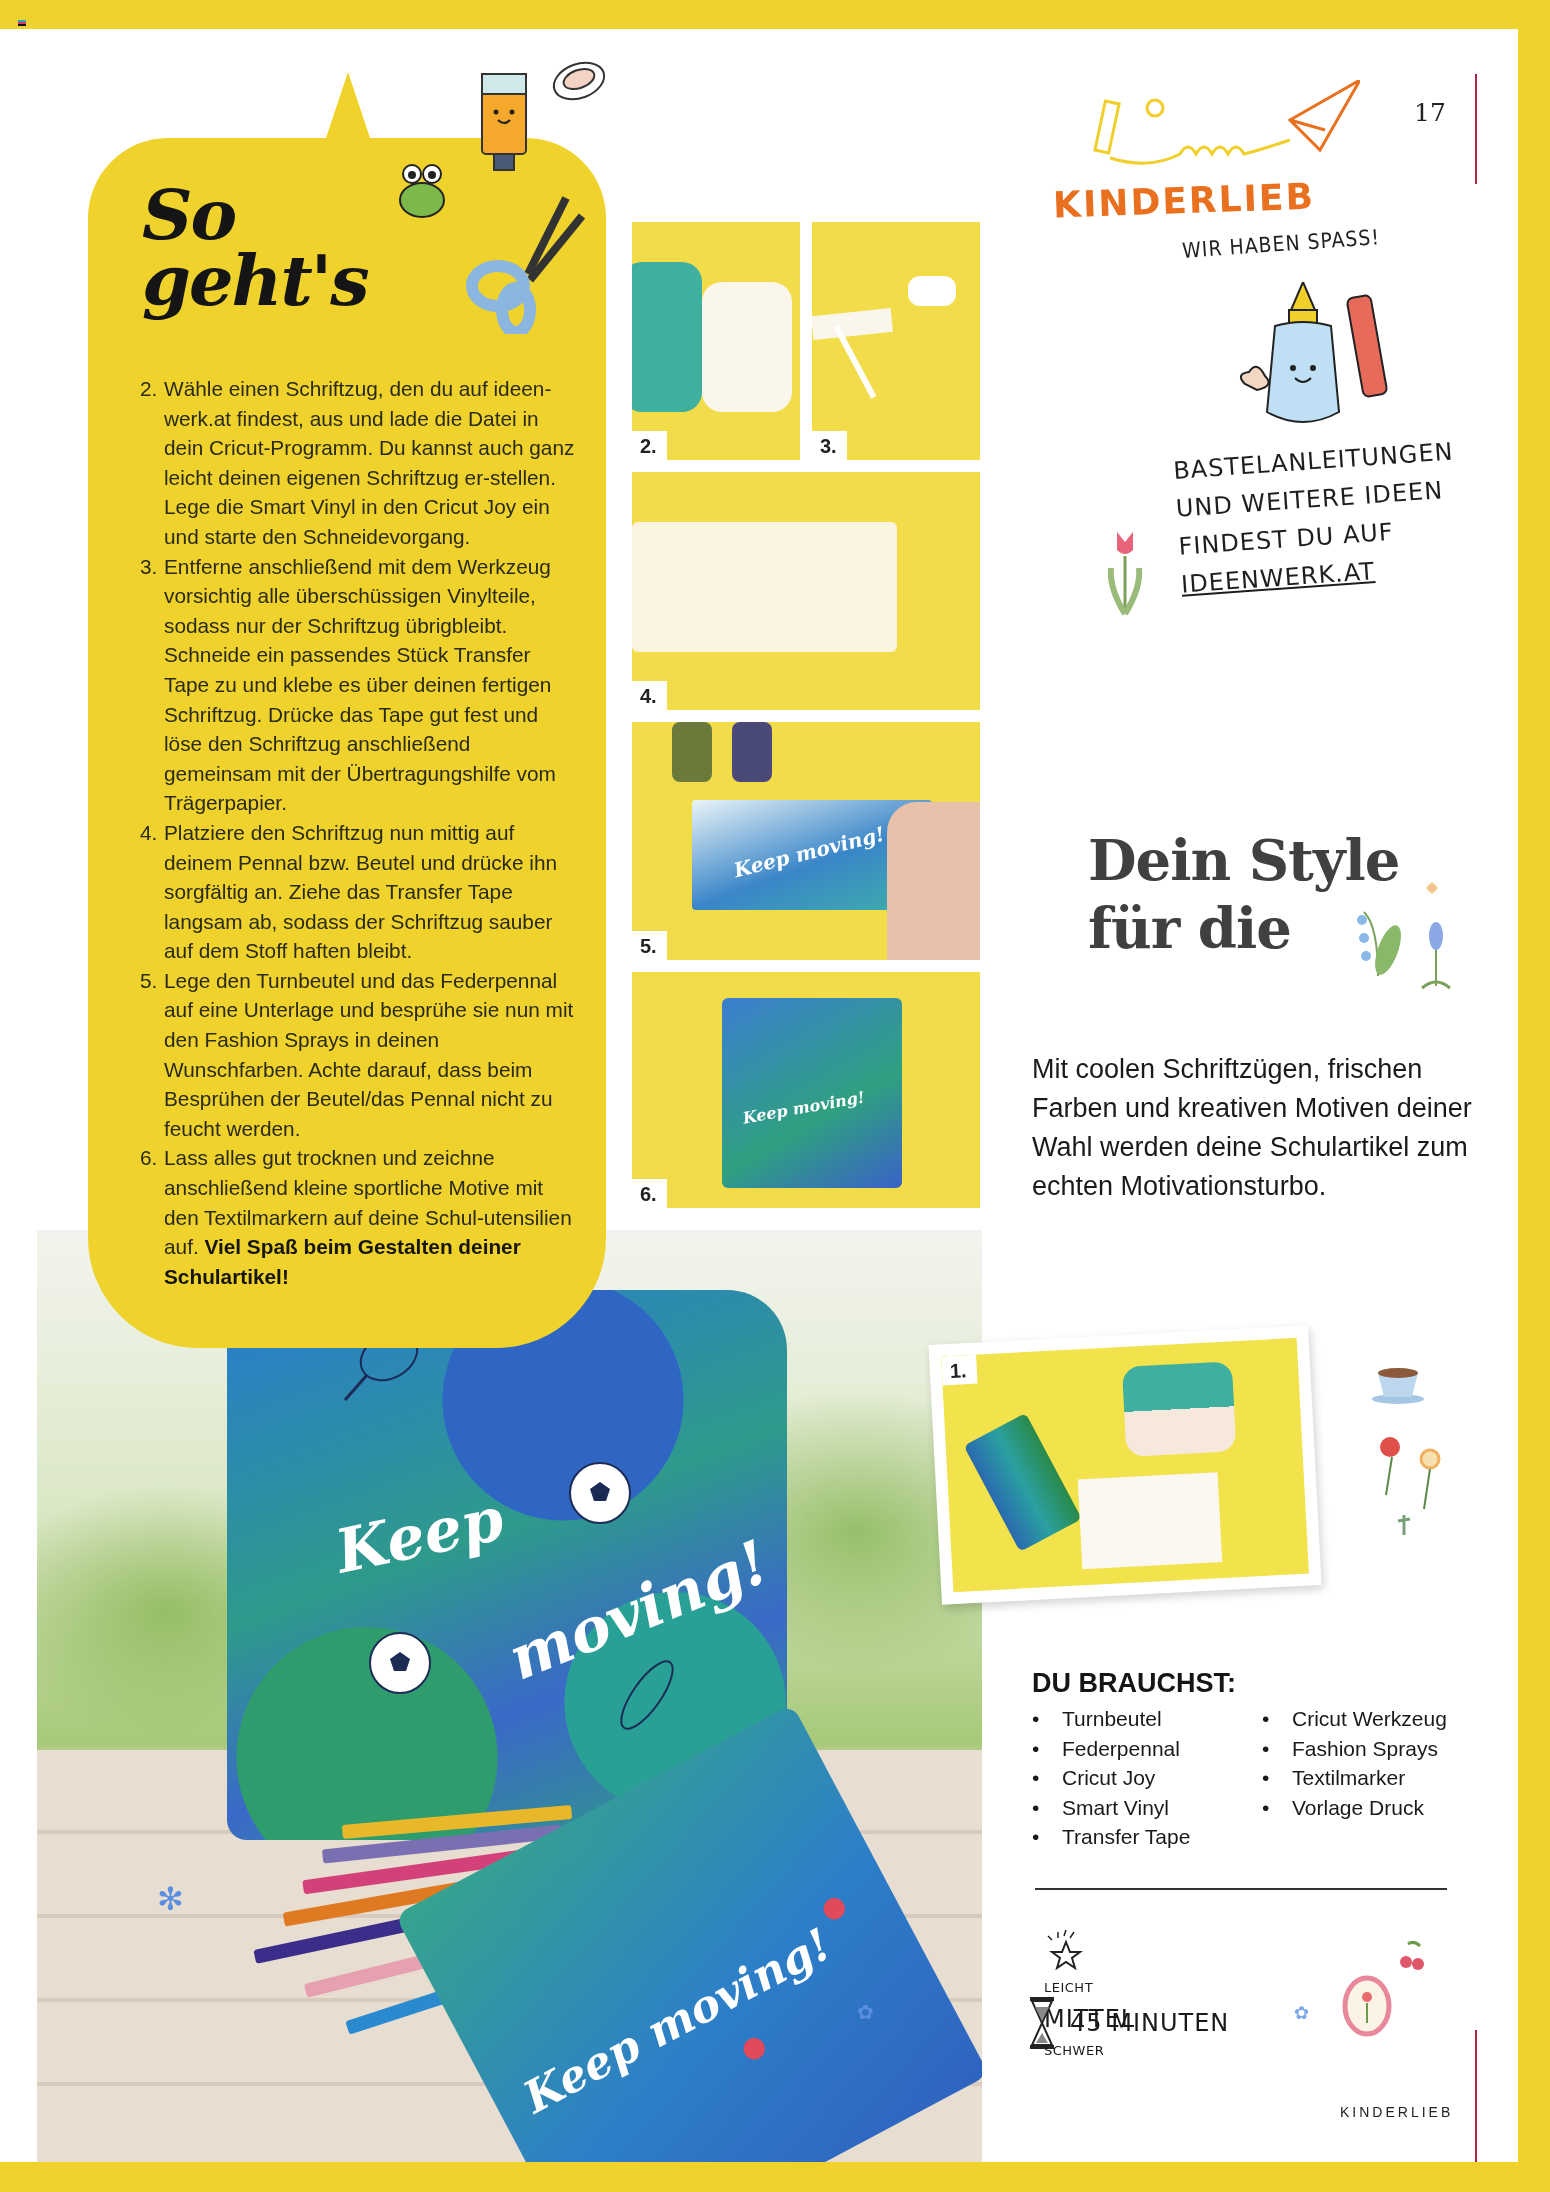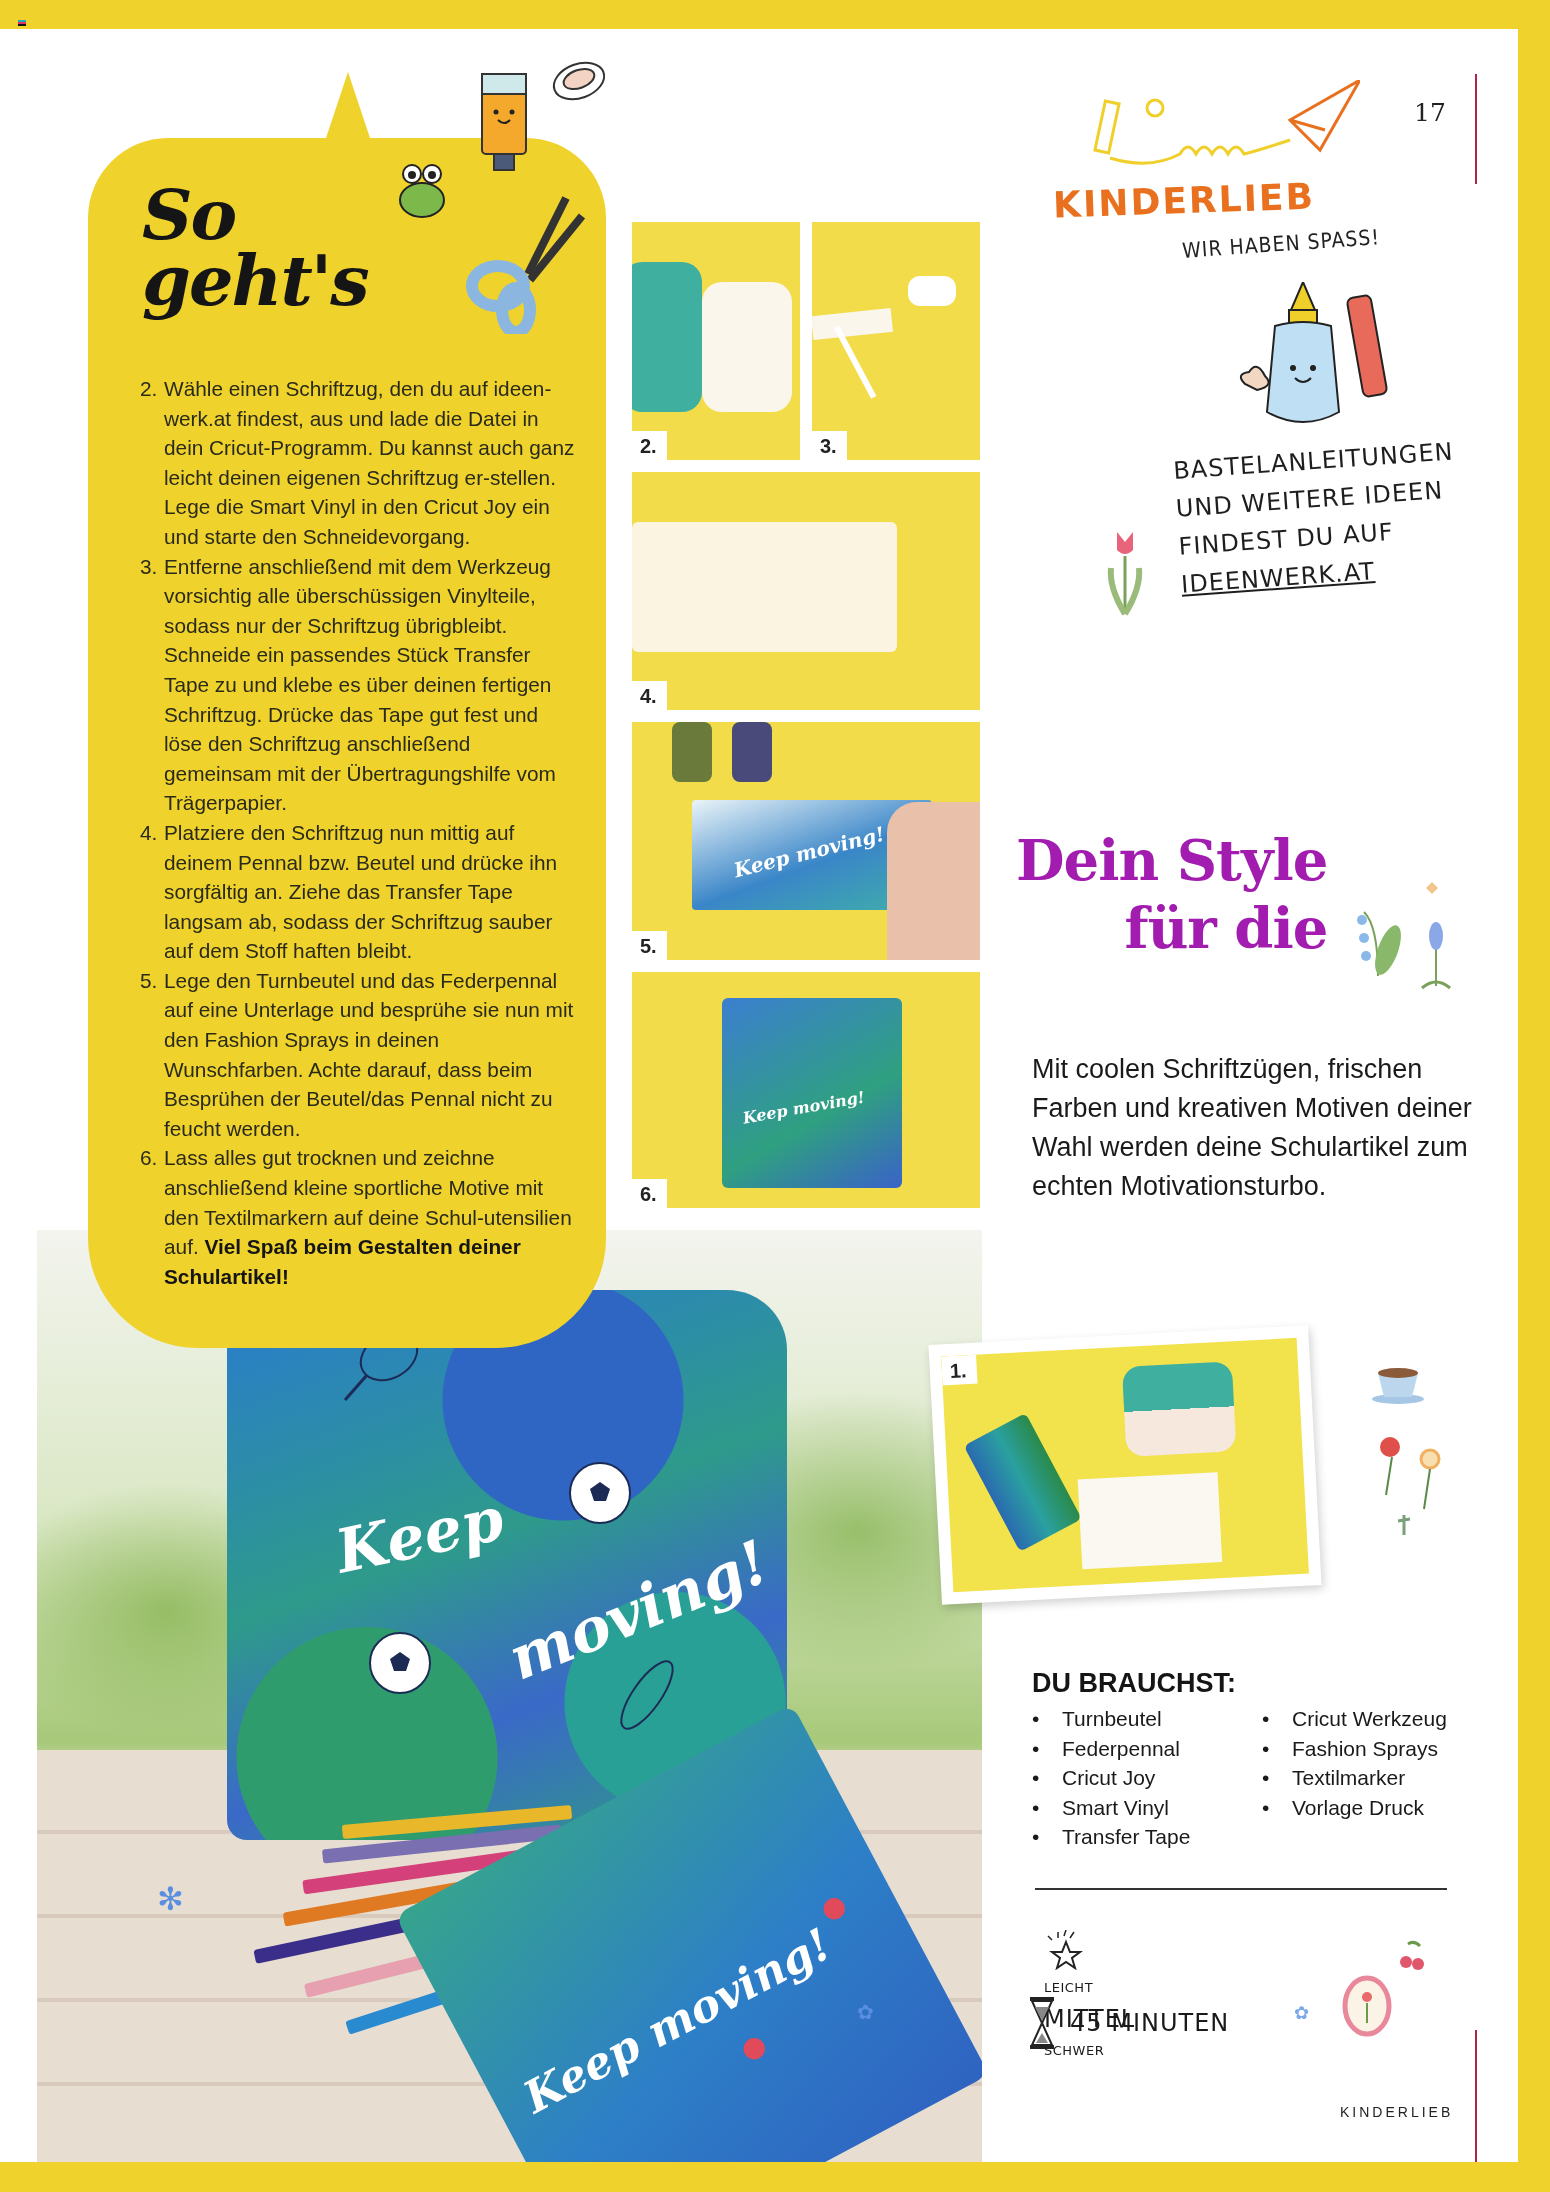--- a/index.html
+++ b/index.html
@@ -57,22 +57,22 @@
 
   
   .brand-logo { position: absolute; left: 1053px; top: 180px; font-family: "DejaVu Sans", sans-serif; font-weight: bold;
     font-size: 36px; color: #e8701e; letter-spacing: 2px; transform: rotate(-2deg); }
   .brand-tag { position: absolute; left: 1182px; top: 232px; font-family: "DejaVu Sans Condensed", "DejaVu Sans", sans-serif;
     font-size: 21px; color: #222; transform: rotate(-4deg); letter-spacing: 1px; }
   .link-note { position: absolute; left: 1172px; top: 452px; font-family: "DejaVu Sans", sans-serif; font-size: 24px;
     line-height: 38px; color: #1e1e1e; transform: rotate(-4deg); transform-origin: left top; letter-spacing: 1px; }
   .link-note .underline { text-decoration: underline; }
 
-  .headline { position: absolute; left: 1016px; top: 826px; font-family: "DejaVu Serif", serif; font-weight: bold;
-    font-size: 56px; line-height: 68px; color: #a21caf; letter-spacing: -1px; text-align: right; }
+  .headline { position: absolute; left: 1088px; top: 826px; font-family: "DejaVu Serif", serif; font-weight: bold;
+    font-size: 56px; line-height: 68px; color: #404040; letter-spacing: -1px; }
   .lead { position: absolute; left: 1032px; top: 1050px; width: 440px; font-family: "Liberation Sans", sans-serif;
     font-size: 27px; line-height: 39px; color: #1a1a1a; }
 
   .photo-1 { position: absolute; left: 935px; top: 1335px; width: 380px; height: 260px; background: #fff;
     transform: rotate(-3deg); box-shadow: 2px 4px 10px rgba(0,0,0,.18); padding: 12px; }
   .photo-1-inner { position: relative; width: 100%; height: 100%; background: #f2e24c; overflow: hidden; }
 
   .needs-title { position: absolute; left: 1032px; top: 1668px; font-family: "Liberation Sans", sans-serif;
     font-weight: bold; font-size: 27px; color: #151515; text-align: right; }
   .needs-col { position: absolute; top: 1704px; font-family: "Liberation Sans", sans-serif; font-size: 21px; line-height: 29.5px;

